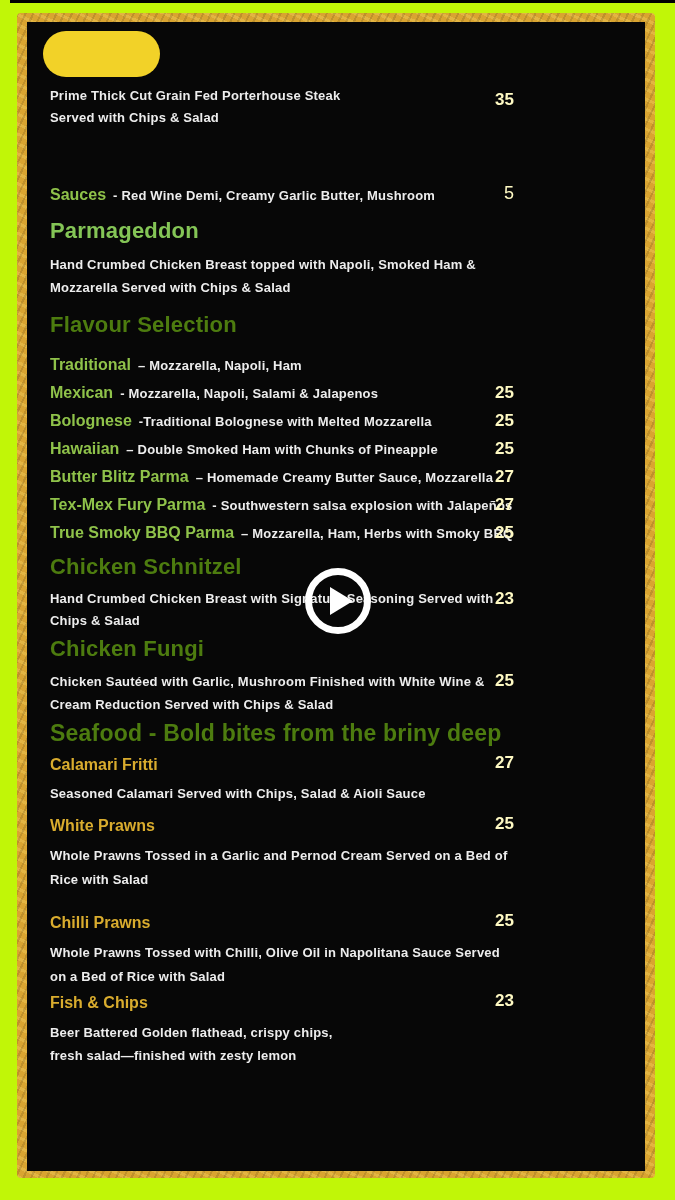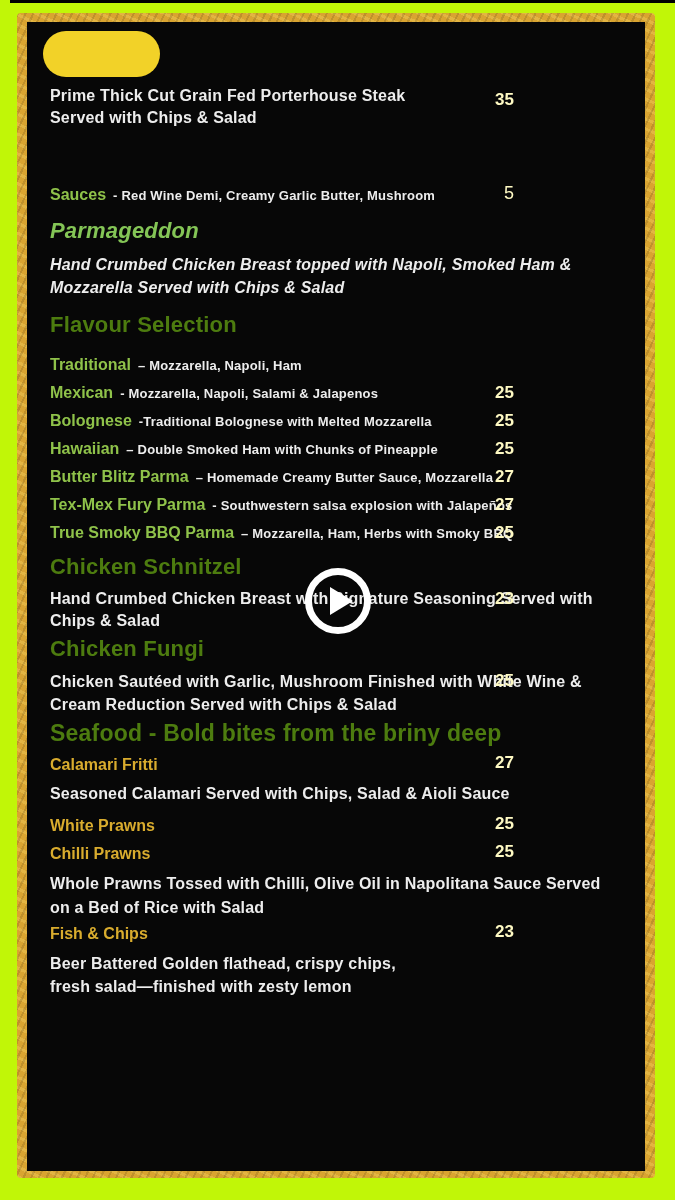--- a/index.html
+++ b/index.html
@@ -44,21 +44,21 @@
     font-size:24px;font-weight:bold;line-height:27px;
     letter-spacing:0.2px;
   }
   .green{color:#84c556;}
   .gold{color:#4d7c0f;}
   .itemgold{color:#d9ac2e;}
   .itemgreen{color:#8fc24a;}
   
   .row{position:relative;}
   .desc{
-    color:#ededed;font-size:16px;font-weight:bold;line-height:22px;
+    color:#ededed;font-size:13px;font-weight:bold;line-height:22px;
     white-space:pre-line;
     letter-spacing:0.2px;
   }
   .price{
     position:absolute;left:438px;top:0;width:26px;
     text-align:right;
     color:#fef9c3;font-size:17px;font-weight:bold;
   }
   .price.light{font-weight:normal;font-size:18px;}
   .iname{font-size:16px;font-weight:bold;}
@@ -98,21 +98,21 @@
         <span class="price" style="top:5px;">35</span>
         <div class="desc" style="margin-top:8px;">Prime Thick Cut Grain Fed Porterhouse Steak
 Served with Chips &amp; Salad</div>
       </div>
 
       <div class="row nrow" style="margin-top:57px;">
         <span class="iname itemgreen">Sauces</span><span class="itext">- Red Wine Demi, Creamy Garlic Butter, Mushroom</span>
         <span class="price light" style="top:-2px;">5</span>
       </div>
 
-      <div class="row" style="margin-top:11px;font-style:italic;">
+      <div class="row" style="margin-top:11px;">
         <div class="bighead green" style="font-size:22px;">Parmageddon</div>
         <div class="desc" style="margin-top:9px;line-height:23px;">Hand Crumbed Chicken Breast topped with Napoli, Smoked Ham &amp;
 Mozzarella Served with Chips &amp; Salad</div>
       </div>
 
       <div class="bighead gold" style="margin-top:12px;font-size:22px;">Flavour Selection</div>
 
       <div style="margin-top:17px;">
         <div class="irow">
           <span class="iname itemgreen">Traditional</span><span class="itext">– Mozzarella, Napoli, Ham</span>
@@ -170,23 +170,25 @@
           <span class="price" style="top:-2px;">27</span>
         </div>
         <div class="desc" style="margin-top:7px;">Seasoned Calamari Served with Chips, Salad &amp; Aioli Sauce</div>
       </div>
 
       <div class="row" style="margin-top:12px;">
         <div class="nrow">
           <span class="iname itemgold">White Prawns</span>
           <span class="price" style="top:-2px;">25</span>
         </div>
-      </div>
-
-      <div class="row" style="margin-top:8px;">
+        <div class="desc" style="margin-top:7px;line-height:24px;">Whole Prawns Tossed in a Garlic and Pernod Cream Served on a Bed of
+Rice with Salad</div>
+      </div>
+
+      <div class="row" style="margin-top:22px;">
         <div class="nrow">
           <span class="iname itemgold">Chilli Prawns</span>
           <span class="price" style="top:-2px;">25</span>
         </div>
         <div class="desc" style="margin-top:7px;line-height:24px;">Whole Prawns Tossed with Chilli, Olive Oil in Napolitana Sauce Served
 on a Bed of Rice with Salad</div>
       </div>
 
       <div class="row" style="margin-top:5px;">
         <div class="nrow">

